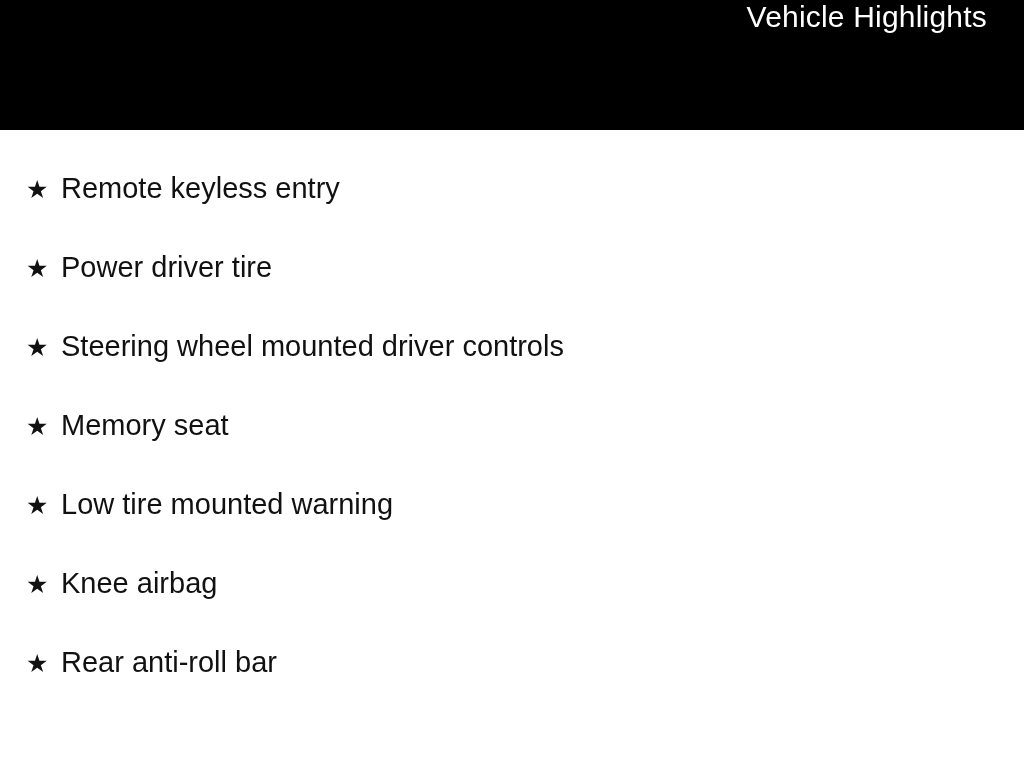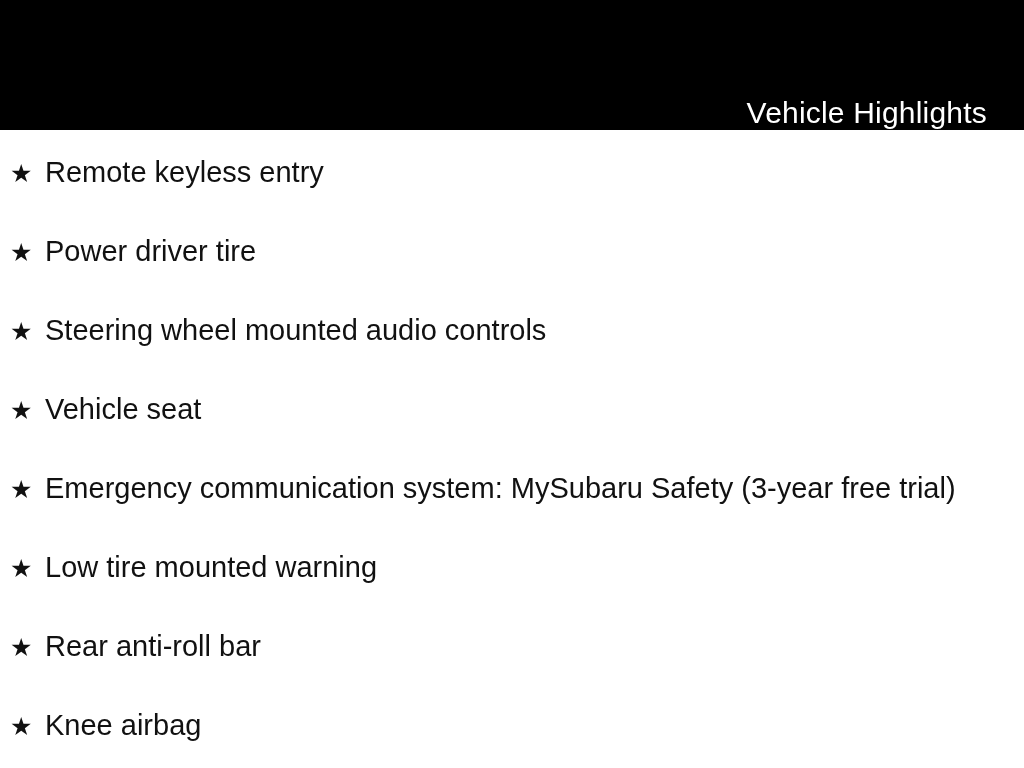--- a/index.html
+++ b/index.html
@@ -14,34 +14,34 @@
     background: #ffffff;
     overflow: hidden;
     font-family: "Liberation Sans", sans-serif;
   }
   .header {
     box-sizing: border-box;
     width: 1024px;
     height: 130px;
     background: #000000;
     display: flex;
-    align-items: flex-end;
+    align-items: flex-start;
     justify-content: flex-end;
     padding-right: 37px;
   }
   .header-title {
     color: #ffffff;
     font-size: 30px;
     font-weight: 400;
     letter-spacing: 0.2px;
     white-space: nowrap;
   }
   .highlights-list {
     list-style: none;
-    margin: 0;
+    margin: 16px;
     padding: 3px 0 0 10px;
   }
   .highlight-item {
     height: 79px;
     line-height: 79px;
     font-size: 29px;
     color: #111111;
     white-space: nowrap;
   }
   .star {
@@ -64,32 +64,29 @@
   </div>
 
   <ul class="highlights-list">
     <li class="highlight-item">
       <span class="star">★</span><span class="item-label">Remote keyless entry</span>
     </li>
     <li class="highlight-item">
       <span class="star">★</span><span class="item-label">Power driver tire</span>
     </li>
     <li class="highlight-item">
-      <span class="star">★</span><span class="item-label">Steering wheel mounted audio controls</span>
+      <span class="star">★</span><span class="item-label">Steering wheel mounted driver controls</span>
     </li>
     <li class="highlight-item">
-      <span class="star">★</span><span class="item-label">Vehicle seat</span>
-    </li>
-    <li class="highlight-item">
-      <span class="star">★</span><span class="item-label">Emergency communication system: MySubaru Safety (3-year free trial)</span>
+      <span class="star">★</span><span class="item-label">Memory seat</span>
     </li>
     <li class="highlight-item">
       <span class="star">★</span><span class="item-label">Low tire mounted warning</span>
     </li>
     <li class="highlight-item">
-      <span class="star">★</span><span class="item-label">Rear anti-roll bar</span>
+      <span class="star">★</span><span class="item-label">Knee airbag</span>
     </li>
     <li class="highlight-item">
-      <span class="star">★</span><span class="item-label">Knee airbag</span>
+      <span class="star">★</span><span class="item-label">Rear anti-roll bar</span>
     </li>
   </ul>
 
 </div>
 
 </body></html>

